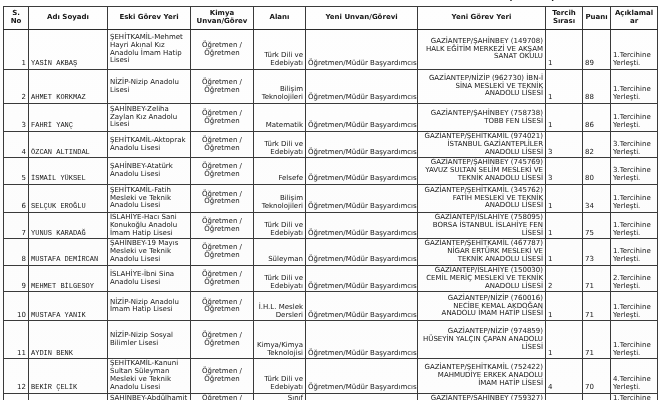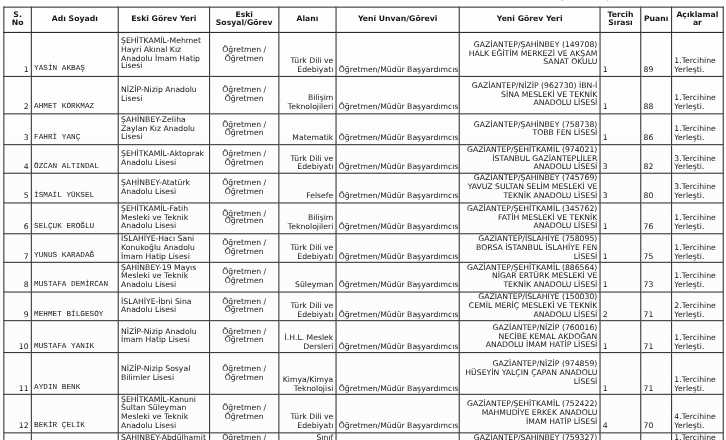--- a/index.html
+++ b/index.html
@@ -79,21 +79,21 @@
       <col style="width:128px">
         <col style="width:37px">
         <col style="width:28px">
       <col style="width:47px">
     </colgroup>
     <thead>
       <tr>
         <th>S. No</th>
         <th>Adı Soyadı</th>
         <th>Eski Görev Yeri</th>
-        <th>Eski Sosyal/Görev</th>
+        <th>Kimya Unvan/Görev</th>
         <th>Alanı</th>
         <th>Yeni Unvan/Görevi</th>
         <th>Yeni Görev Yeri</th>
         <th>Tercih Sırası</th>
         <th>Puanı</th>
         <th>Açıklamalar</th>
       </tr>
     </thead>
     <tbody>
         <tr style="height: 40px;">
@@ -158,21 +158,21 @@
         </tr>
         <tr style="height: 28px;">
           <td class="col-0">6</td>
           <td class="col-1">SELÇUK EROĞLU</td>
           <td class="col-2">ŞEHİTKAMİL-Fatih Mesleki ve Teknik Anadolu Lisesi</td>
           <td class="col-3">Öğretmen / Öğretmen</td>
           <td class="col-4">Bilişim Teknolojileri</td>
           <td class="col-5">Öğretmen/Müdür Başyardımcısı</td>
           <td class="col-6">GAZİANTEP/ŞEHİTKAMİL (345762) FATİH MESLEKİ VE TEKNİK ANADOLU LİSESİ</td>
           <td class="col-7">1</td>
-          <td class="col-8">76</td>
+          <td class="col-8">34</td>
           <td class="col-9">1.Tercihine Yerleşti.</td>
         </tr>
         <tr style="height: 25px;">
           <td class="col-0">7</td>
           <td class="col-1">YUNUS KARADAĞ</td>
           <td class="col-2">İSLAHİYE-Hacı Sani Konukoğlu Anadolu İmam Hatip Lisesi</td>
           <td class="col-3">Öğretmen / Öğretmen</td>
           <td class="col-4">Türk Dili ve Edebiyatı</td>
           <td class="col-5">Öğretmen/Müdür Başyardımcısı</td>
           <td class="col-6">GAZİANTEP/İSLAHİYE (758095) BORSA İSTANBUL İSLAHİYE FEN LİSESİ</td>
@@ -180,21 +180,21 @@
           <td class="col-8">75</td>
           <td class="col-9">1.Tercihine Yerleşti.</td>
         </tr>
         <tr style="height: 24px;">
           <td class="col-0">8</td>
           <td class="col-1">MUSTAFA DEMİRCAN</td>
           <td class="col-2">ŞAHİNBEY-19 Mayıs Mesleki ve Teknik Anadolu Lisesi</td>
           <td class="col-3">Öğretmen / Öğretmen</td>
           <td class="col-4">Süleyman</td>
           <td class="col-5">Öğretmen/Müdür Başyardımcısı</td>
-          <td class="col-6">GAZİANTEP/ŞEHİTKAMİL (886564) NİGAR ERTÜRK MESLEKİ VE TEKNİK ANADOLU LİSESİ</td>
+          <td class="col-6">GAZİANTEP/ŞEHİTKAMİL (467787) NİGAR ERTÜRK MESLEKİ VE TEKNİK ANADOLU LİSESİ</td>
           <td class="col-7">1</td>
           <td class="col-8">73</td>
           <td class="col-9">1.Tercihine Yerleşti.</td>
         </tr>
         <tr style="height: 25px;">
           <td class="col-0">9</td>
           <td class="col-1">MEHMET BİLGESOY</td>
           <td class="col-2">İSLAHİYE-İbni Sina Anadolu Lisesi</td>
           <td class="col-3">Öğretmen / Öğretmen</td>
           <td class="col-4">Türk Dili ve Edebiyatı</td>

